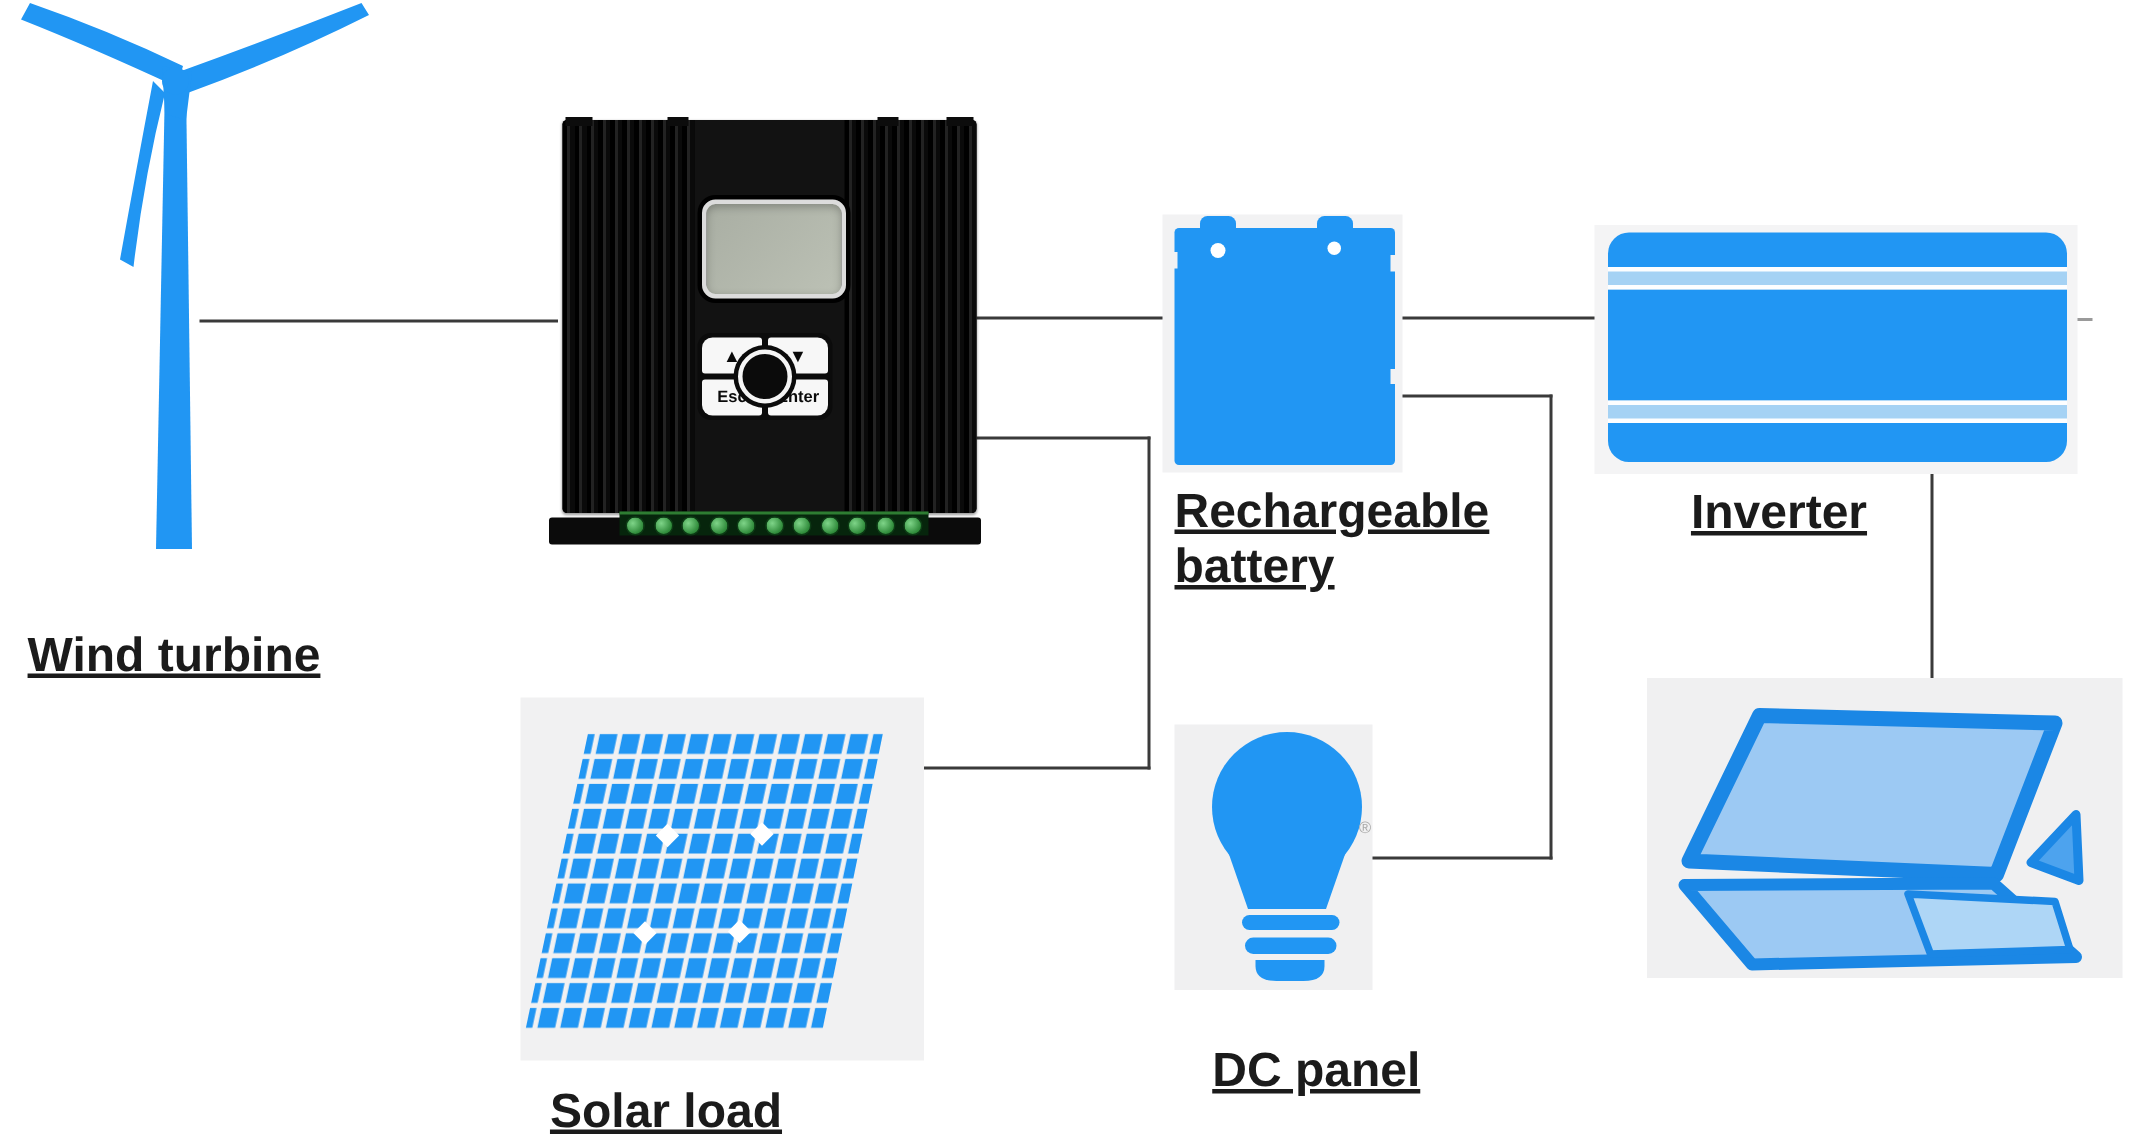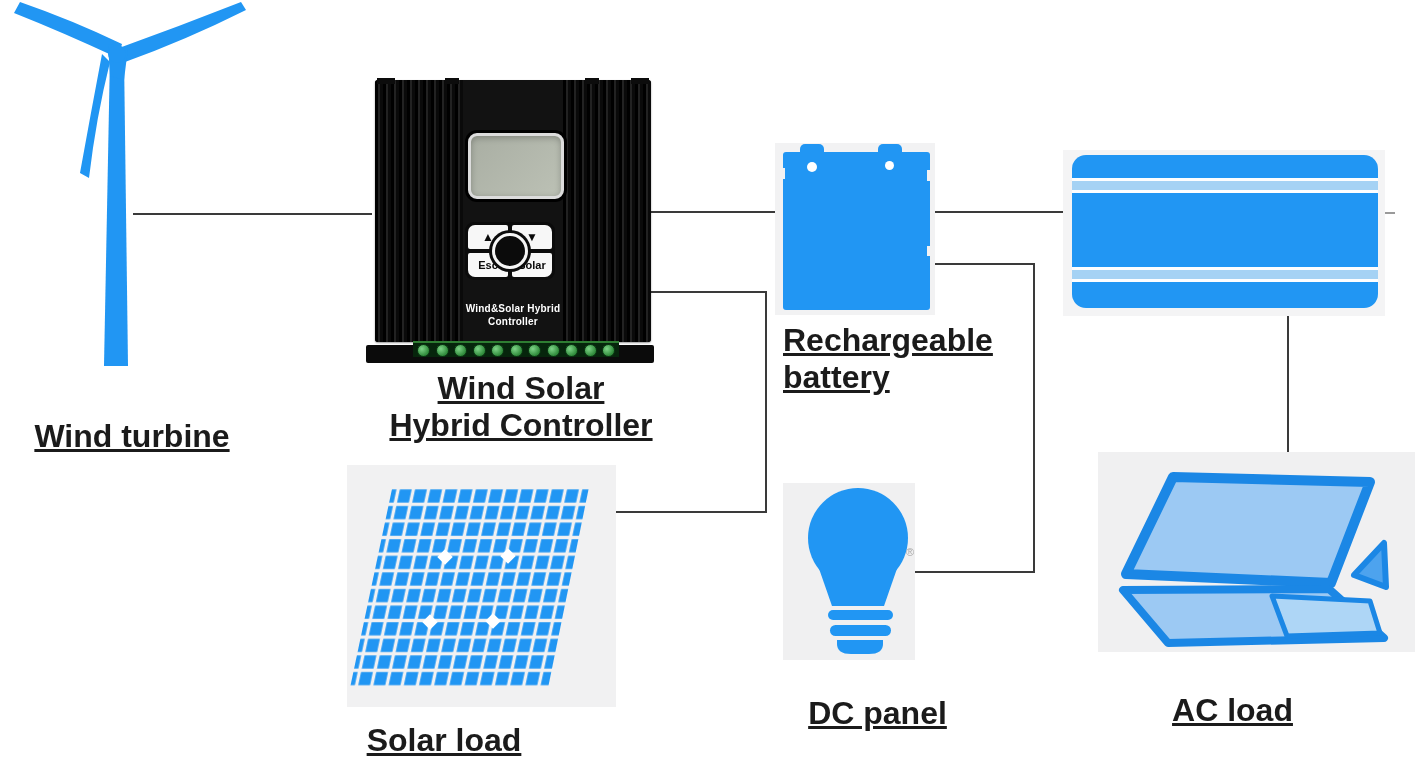--- a/index.html
+++ b/index.html
@@ -98,27 +98,23 @@
         <div class="key tl">
             <span class="arrow">▲</span>
           </div>
         <div class="key tr">
             <span class="arrow">▼</span>
           </div>
         <div class="key bl">
             <span>Esc</span>
           </div>
         <div class="key br">
-            <span>Solar</span>
+            <span>Enter</span>
           </div>
         <div class="knob"></div>
-      </div>
-      <div class="ctl-title">
-        <div>Wind&amp;Solar Hybrid</div>
-        <div>Controller</div>
       </div>
     </div>
     <div class="flange"></div>
     <div class="terms">
       <div class="screw"></div>
       <div class="screw"></div>
       <div class="screw"></div>
       <div class="screw"></div>
       <div class="screw"></div>
       <div class="screw"></div>
@@ -178,26 +174,22 @@
   <div class="rmark">®</div>
 
   <svg class="abs" style="left:1090px;top:445px;" width="331" height="215" viewBox="0 0 331 215">
     <rect x="8" y="7" width="317" height="200" fill="#f0f0f1"></rect>
     <polygon points="294,98 296,142 264,130" fill="#4da3ee" stroke="#1b87e5" stroke-width="6" stroke-linejoin="round"></polygon>
     <polygon points="83,32 280,37 241,138 36,129" fill="#9cc9f3" stroke="#1b87e5" stroke-width="10" stroke-linejoin="round"></polygon>
     <polygon points="33,145 239,144 294,193 78,198" fill="#9cc9f3" stroke="#1b87e5" stroke-width="8" stroke-linejoin="round"></polygon>
     <polygon points="182,151 280,156 290,188 197,191" fill="#aed6f6" stroke="#1b87e5" stroke-width="5" stroke-linejoin="round"></polygon>
   </svg>
 
-  <div class="lbl center" style="left:16px;top:418px;width:232px;">Wind turbine</div>
-  <div class="lbl center" style="left:340px;top:370px;width:362px;">
-    <div>Wind Solar</div>
-    <div>Hybrid Controller</div>
-  </div>
+  <div class="lbl center" style="left:0;top:418px;width:232px;">Wind turbine</div>
   <div class="lbl" style="left:783px;top:322px;width:260px;">
     <div>Rechargeable</div>
     <div>battery</div>
   </div>
+  <div class="lbl center" style="left:1060px;top:323px;width:252px;">Inverter</div>
   <div class="lbl center" style="left:328px;top:722px;width:232px;">Solar load</div>
   <div class="lbl center" style="left:770px;top:695px;width:215px;">DC panel</div>
-  <div class="lbl center" style="left:1120px;top:692px;width:225px;">AC load</div>
 
 </div>
 
 </body></html>

